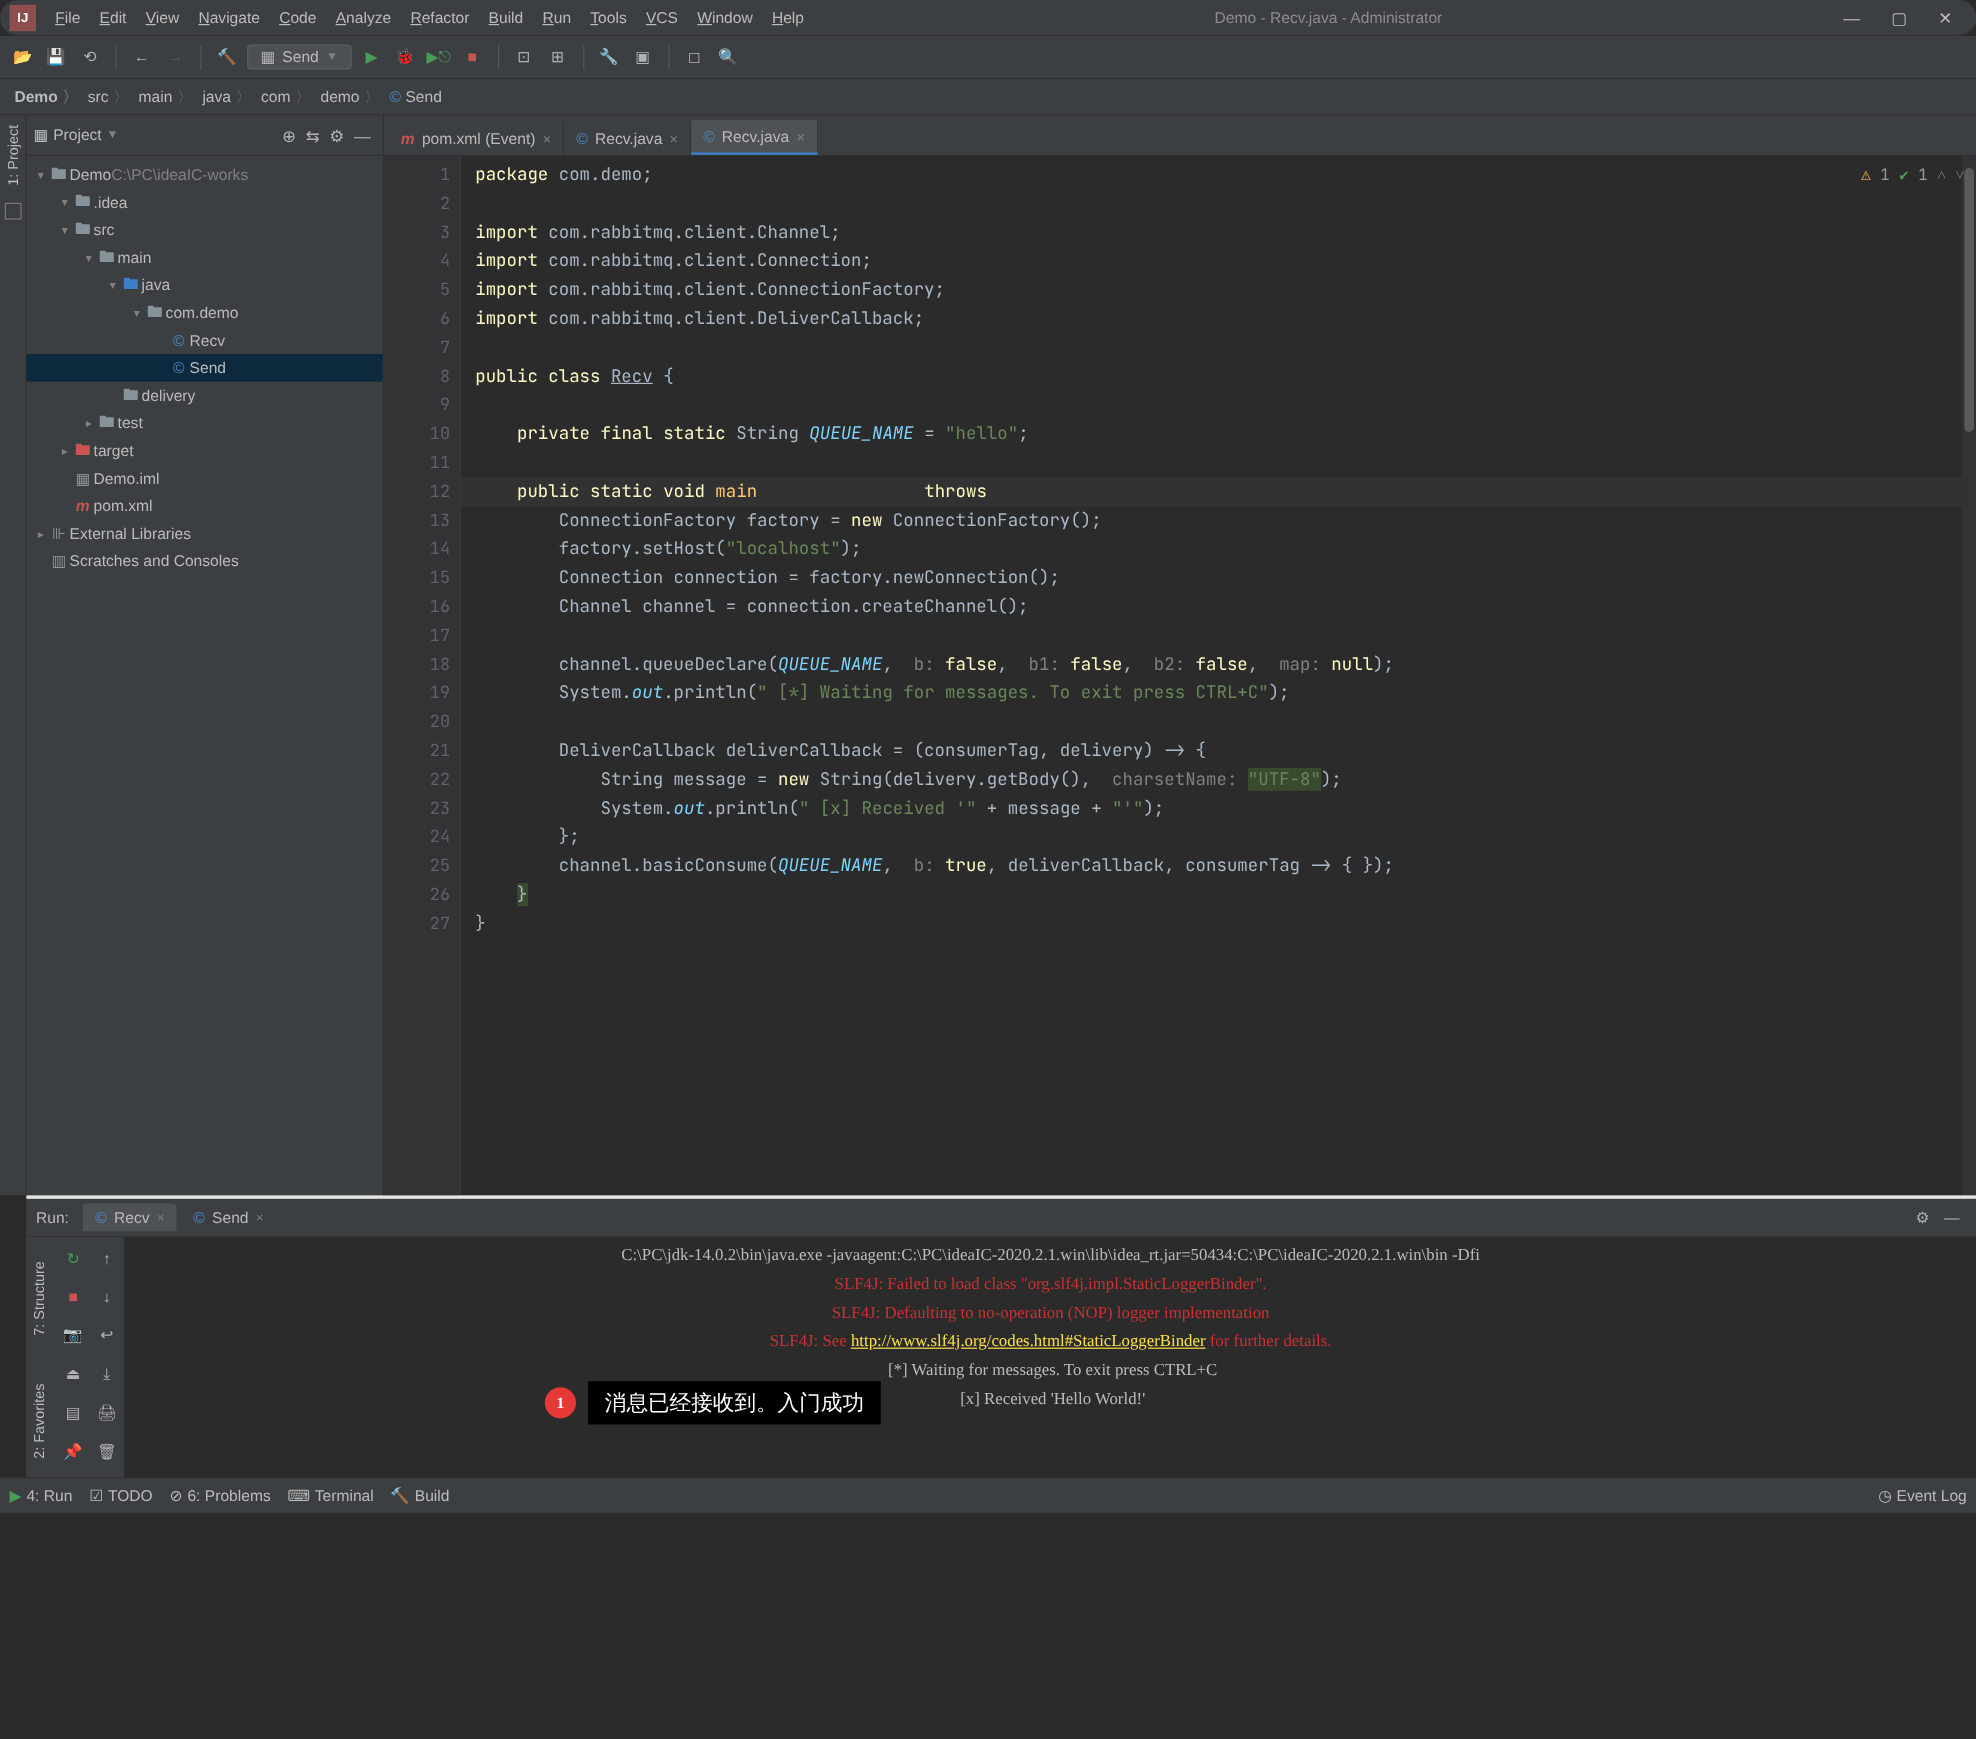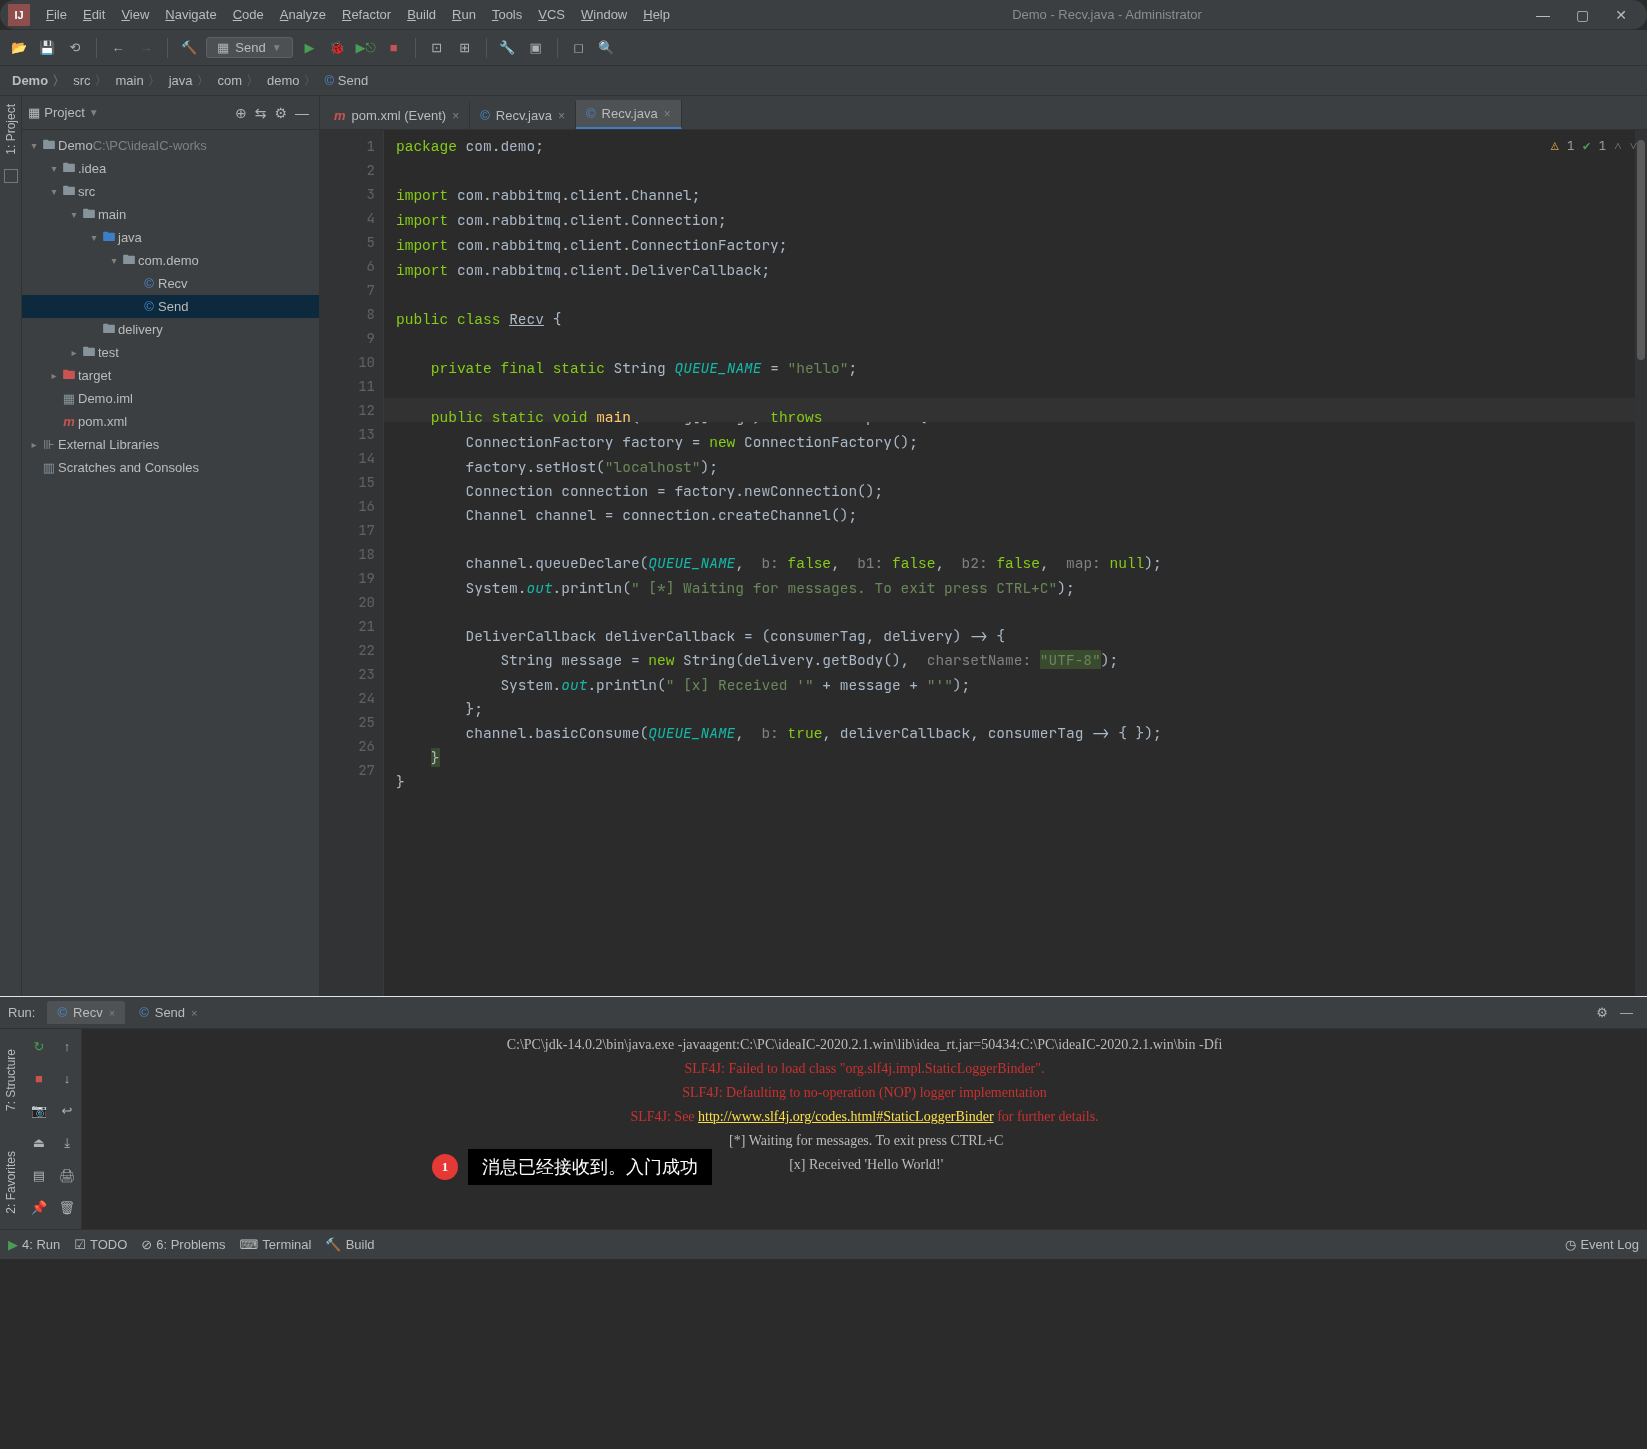--- a/index.html
+++ b/index.html
@@ -100,33 +100,33 @@
   font-size:14px; line-height:24px; border-right:1px solid #3a3a3a;
 }
 .gutter .ln { height:24px; position:relative;}
 .code {
   flex:1; font-family:"JetBrains Mono",Consolas,monospace; font-size:14.5px;
   line-height:24px; padding:4px 0 0 12px; white-space:pre; overflow:hidden;
   position:relative;
 }
 .code .hl-line { position:absolute; left:0; right:0; height:24px; background:#323232; z-index:0;}
 .code span { position:relative; z-index:1;}
-.kw { color:#84cc16; font-weight:normal;font-family:Liberation Mono, monospace;}
+.kw { color:#fef9c3; font-weight:normal;}
 .s { color:#6a8759;}
-.field { color:#14b8a6; font-style:italic;}
+.field { color:#7dd3fc; font-style:italic;}
 .cls { color:#a9b7c6;}
 .func { color:#ffc66d;}
 .param { color:#808080;}
 .inspection-bar {
   position:absolute; top:4px; right:10px; display:flex; align-items:center;
   gap:8px; color:#999; font-size:13px; z-index:5;
 }
 .inspection-bar .warn { color:#d9a343;}
 .inspection-bar .ok { color:#499c54;}
-.run-panel { border-top:1px solid #e5e5e5; background:#3c3f41;}
+.run-panel { border-top:3px solid #e5e5e5; background:#3c3f41;margin-left:22px;}
 .run-header { height:32px; display:flex; align-items:center; padding:0 8px; border-bottom:1px solid #323232;}
 .run-header .rlabel { color:#bbbbbb; margin-right:12px;}
 .run-tab { display:flex; align-items:center; gap:6px; padding:4px 10px; background:#4e5254; color:#bbb; border-radius:3px 3px 0 0; margin-right:4px; cursor:pointer;}
 .run-tab.inactive { background:transparent;}
 .run-header .spacer{flex:1;}
 .run-body { display:flex; height:200px;}
 .run-left { width:60px; background:#3c3f41; display:grid; grid-template-columns:1fr 1fr; gap:6px; padding:6px; border-right:1px solid #323232;}
 .run-left .rbtn { width:22px; height:22px; display:flex;align-items:center;justify-content:center;color:#afb1b3;cursor:pointer;}
 .console {
   flex:1; background:#2b2b2b; font-family:Liberation Serif, serif;

